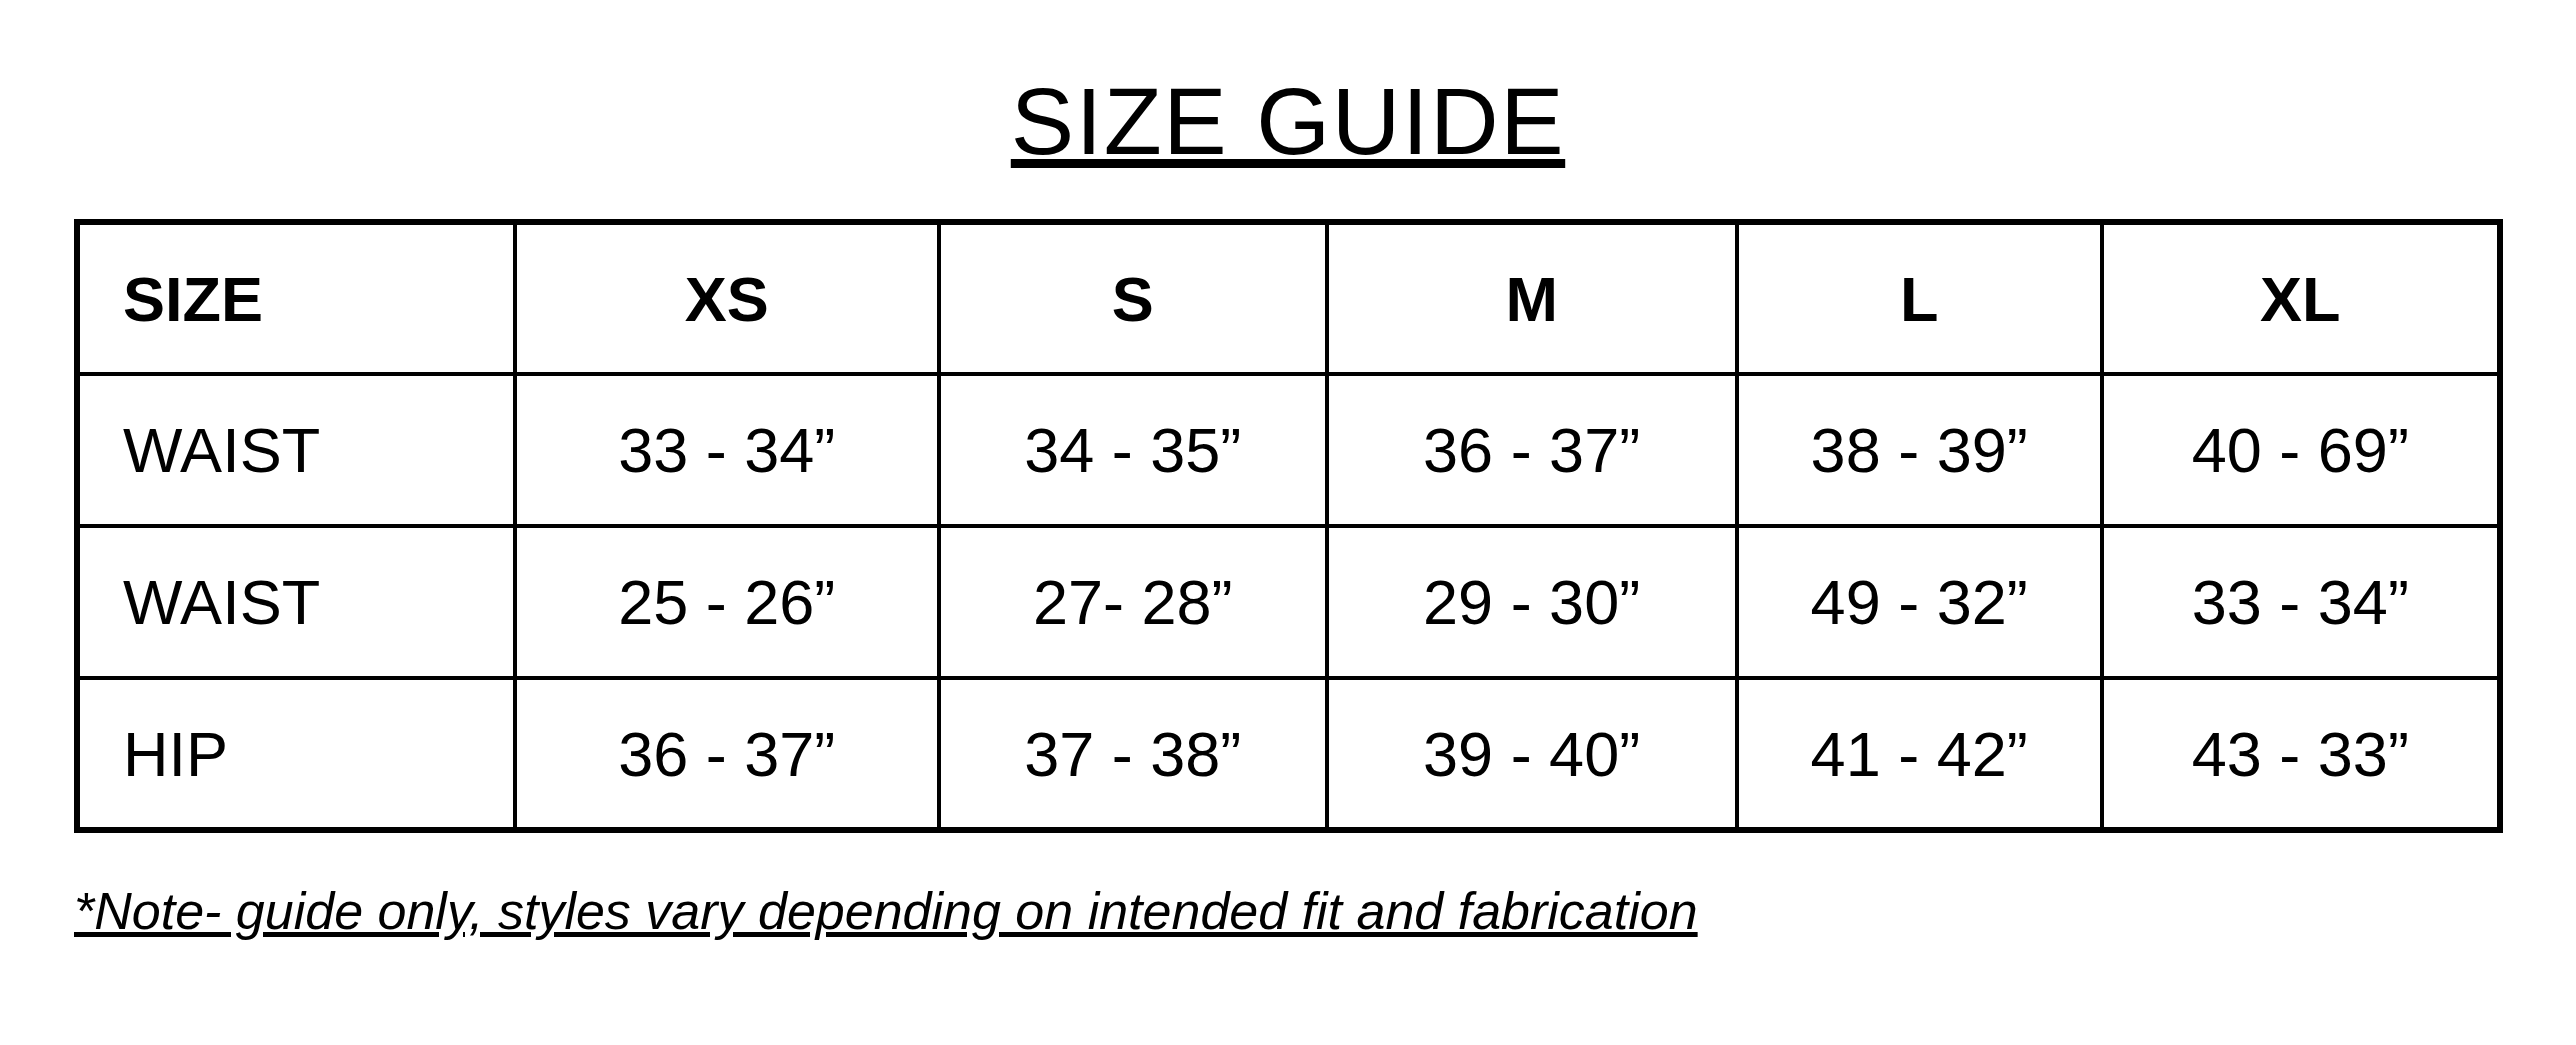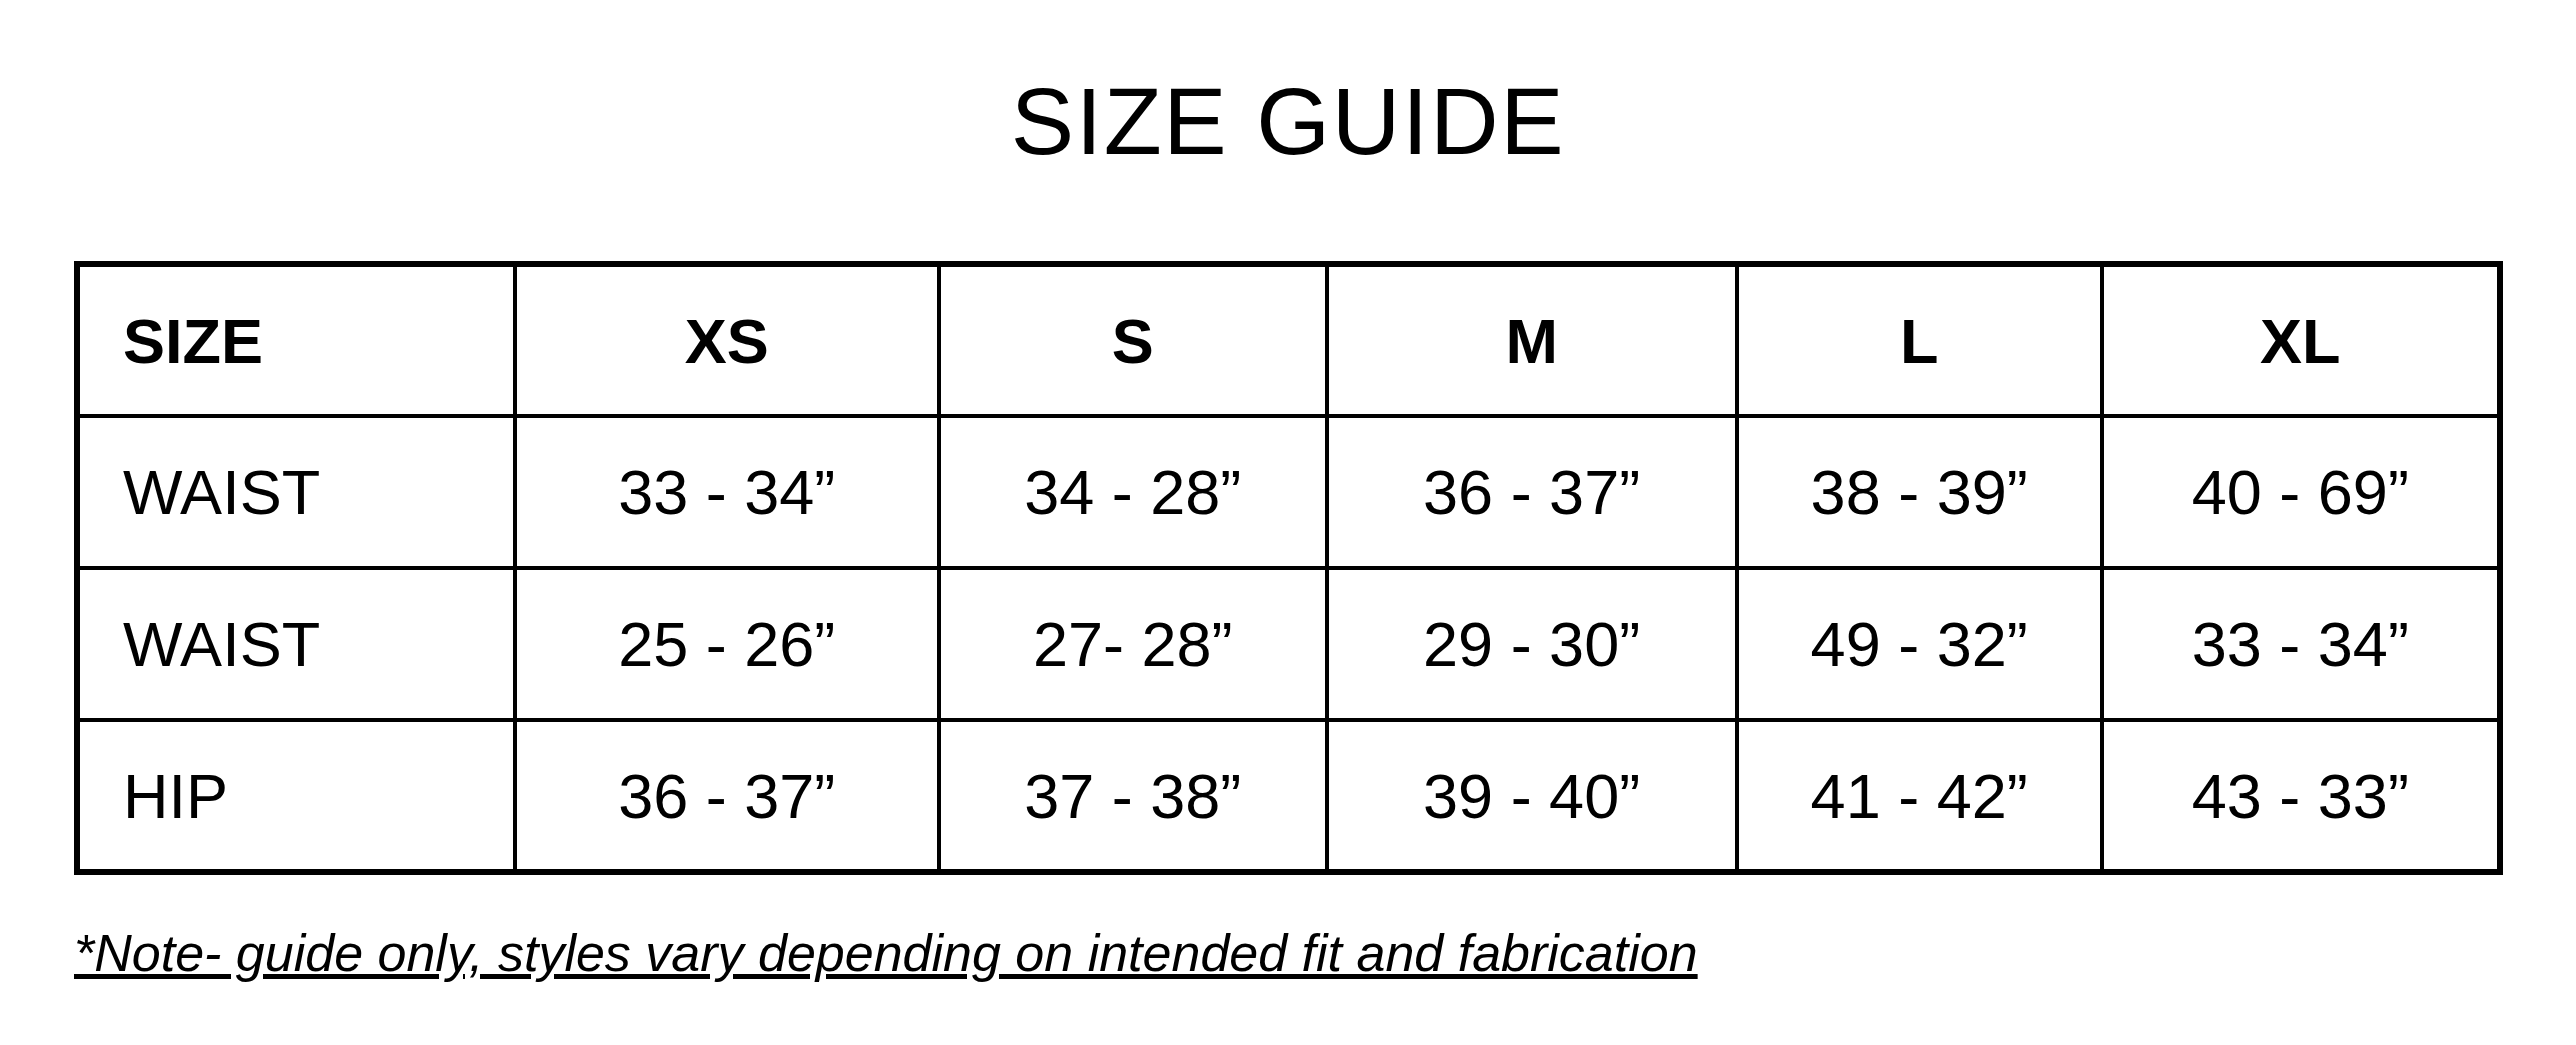--- a/index.html
+++ b/index.html
@@ -13,26 +13,27 @@
     overflow: hidden;
   }
   .title {
     margin: 74px 0 0 0;
     text-align: center;
     font-size: 95px;
     line-height: 1;
     font-weight: 500;
     letter-spacing: 1.6px;
     color: #000000;
+    text-decoration: underline;
   }
   table.size-table {
     border-collapse: collapse;
     table-layout: fixed;
     width: 2429px;
-    margin: 92px 0 0 74px;
+    margin: 50px 0 0 74px;
     border: 6.3px solid #000000;
   }
   .size-table th, .size-table td {
     border: 4.7px solid #000000;
     height: 152px;
     box-sizing: border-box;
     font-size: 63px;
     text-align: center;
     vertical-align: middle;
     padding: 0;
@@ -75,21 +76,21 @@
         <th>S</th>
         <th>M</th>
         <th>L</th>
         <th>XL</th>
       </tr>
     </thead>
     <tbody>
       <tr>
         <td class="label-col">WAIST</td>
         <td>33 - 34”</td>
-        <td>34 - 28”</td>
+        <td>34 - 35”</td>
         <td>36 - 37”</td>
         <td>38 - 39”</td>
         <td>40 - 69”</td>
       </tr>
       <tr>
         <td class="label-col">WAIST</td>
         <td>25 - 26”</td>
         <td>27- 28”</td>
         <td>29 - 30”</td>
         <td>49 - 32”</td>

